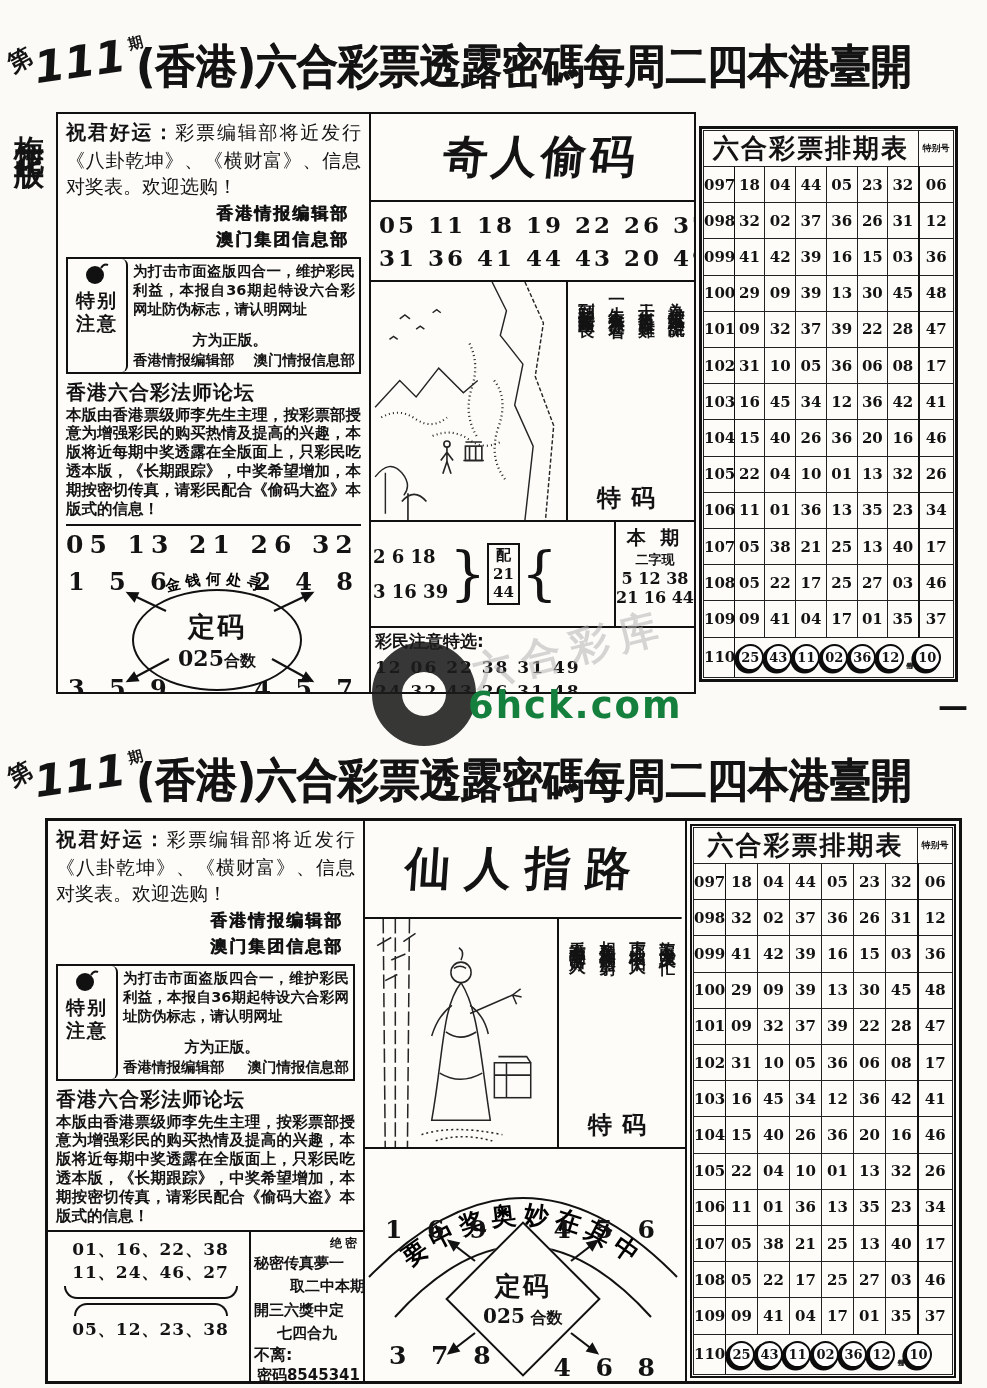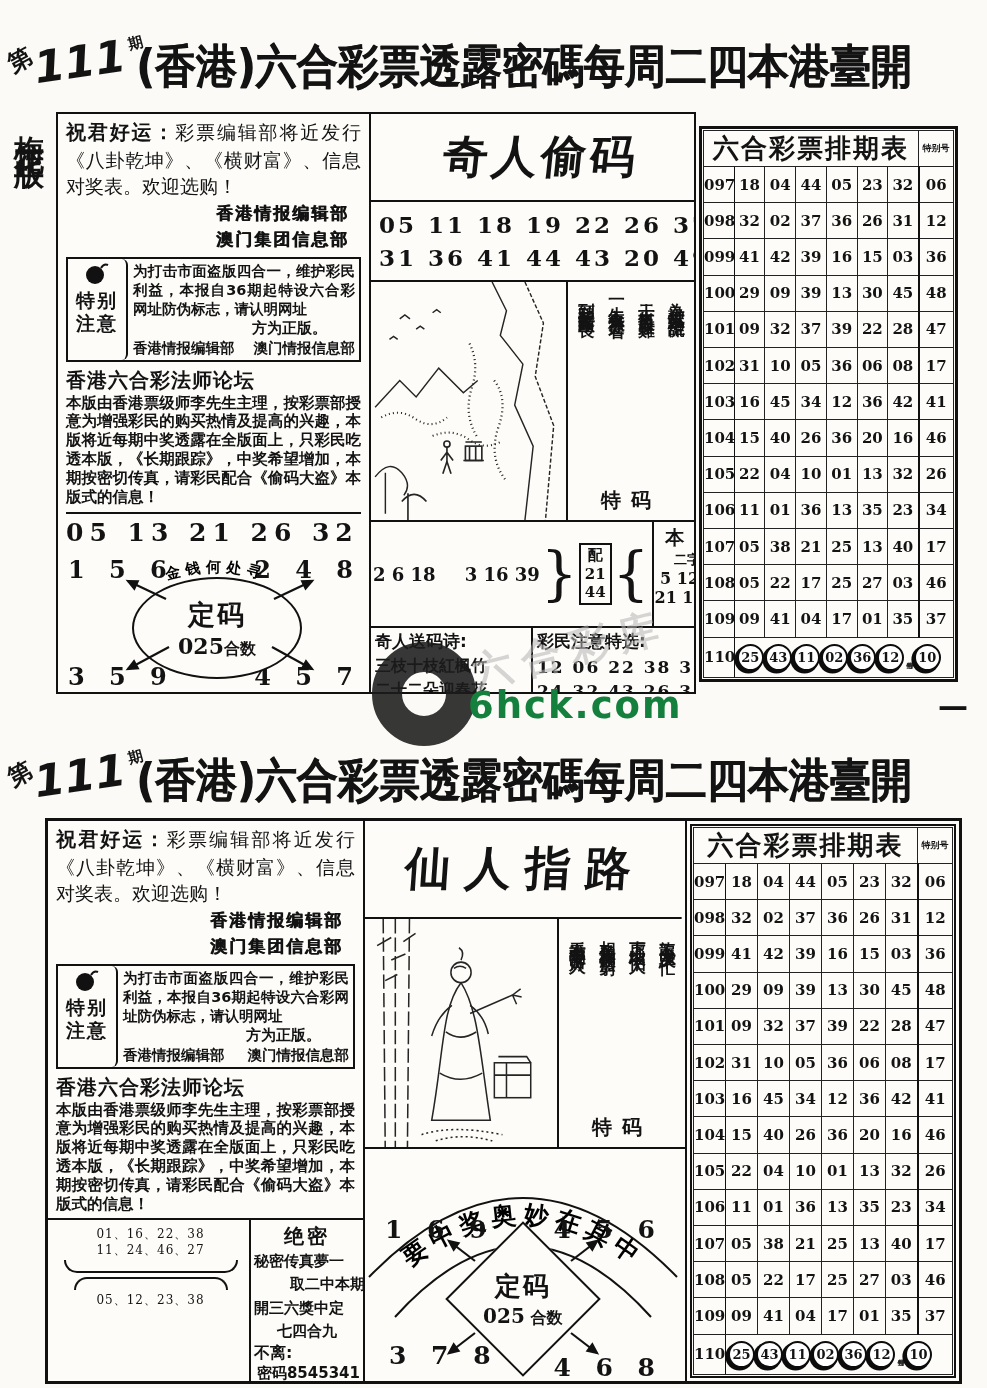--- a/index.html
+++ b/index.html
@@ -20,54 +20,54 @@
   .midcol{flex:1;display:flex;flex-direction:column;box-sizing:border-box;overflow:hidden;}
   
   .greet{font-size:19px;line-height:1.38;text-align:justify;}
   .greet b{font-size:20px;}
   .sig{ text-align:right;font-weight:bold;font-size:17px;letter-spacing:2px;text-shadow:0.7px 0 #111;margin:3px 12px 0 0;}
   .notice{border:2px solid #111;display:flex;margin-top:6px;}
   .notice-label{width:58px;flex:none;border-right:2px solid #111;text-align:center;padding-top:2px;border-radius:6px;}
   .notice-label .cn{font-family:"DejaVu Serif",serif;font-size:19px;font-weight:bold;letter-spacing:2px;line-height:1.2;}
   .notice-body{flex:1;padding:3px 4px 2px 5px;}
   .notice-text{font-size:14.5px;font-weight:bold;line-height:1.3;text-align:justify;}
-  .notice-line2{font-size:15px;font-weight:bold;text-align:right;padding-right:28px;}
+  .notice-line2{font-size:15px;font-weight:bold;text-align:center;padding-right:28px;margin-top:12px;}
   .notice-sigs{display:flex;justify-content:space-between;font-size:14.5px;font-weight:bold;margin-top:1px;}
   .forum-title{font-size:20px;font-weight:900;margin-top:5px;letter-spacing:1px;}
   .forum-text{font-size:15.5px;line-height:1.22;text-align:justify;font-weight:600;}
   .numrow{border-top:2px solid #111;margin-top:5px;padding-top:4px;font-family:"DejaVu Serif",serif;
           font-size:25px;font-weight:bold;letter-spacing:6px;text-align:center;white-space:nowrap;}
   .diagram{position:relative;height:146px;}
   .corner{position:absolute;font-family:"DejaVu Serif",serif;font-size:24px;font-weight:bold;letter-spacing:8px;white-space:nowrap;}
   .ellipse{position:absolute;left:66px;top:30px;width:166px;height:98px;border:2.2px solid #111;border-radius:50%;
            display:flex;flex-direction:column;align-items:center;justify-content:center;background:#fdfcf9;}
   .ellipse .main{font-size:27px;font-weight:900;letter-spacing:2px;}
   .ellipse .sub{font-size:16px;font-weight:bold;}
   .ellipse .sub .n{font-family:"DejaVu Serif",serif;font-size:22px;}
   
   .m-rowA{height:166px;flex:none;display:flex;border-bottom:2px solid #111;}
   .m-titlewrap{flex:1;display:flex;flex-direction:column;}
   .m-title{height:86px;display:flex;align-items:center;justify-content:center;
            font-family:"DejaVu Serif",serif;font-size:45px;font-weight:900;letter-spacing:4px;transform:skewX(-6deg);white-space:nowrap;}
   .m-nums{border-top:2px solid #111;flex:1;display:flex;flex-direction:column;justify-content:center;gap:6px;
           font-family:"DejaVu Serif",serif;font-size:23px;font-weight:bold;letter-spacing:3px;padding-left:8px;white-space:nowrap;}
-  .secret-t{text-align:center;font-size:20px;letter-spacing:3px;}
+  .secret-t{text-align:right;font-size:12px;letter-spacing:3px;}
   .secret-l{font-size:13.5px;line-height:1.45;white-space:nowrap;}
   .secret-bold{font-size:16px;}
   .secret-num{font-size:14.5px;text-align:right;}
   .m-rowB{height:238px;flex:none;display:flex;border-bottom:2px solid #111;}
   .imgbox{flex:1;border-right:2px solid #111;position:relative;overflow:hidden;}
   .poemside{width:126px;flex:none;display:flex;flex-direction:column;}
   .poemcol{flex:1;display:flex;flex-direction:row-reverse;justify-content:center;gap:8px;padding-top:8px;}
   .vline{writing-mode:vertical-rl;text-orientation:upright;font-family:"DejaVu Serif",serif;
          font-size:16.5px;letter-spacing:3px;font-weight:600;}
-  .teco{font-size:20px;font-weight:900;letter-spacing:10px;text-align:center;margin-bottom:6px;white-space:nowrap;}
+  .teco{font-size:24px;font-weight:900;letter-spacing:10px;text-align:center;margin-bottom:6px;white-space:nowrap;}
   .m-rowC{height:104px;flex:none;display:flex;border-bottom:2px solid #111;}
   .combo{flex:1;display:flex;align-items:center;padding:0 2px;}
-  .combo .pairnums{display:flex;flex-direction:row;gap:29px;font-family:"DejaVu Serif",serif;
+  .combo .pairnums{display:flex;flex-direction:column;gap:14px;font-family:"DejaVu Serif",serif;
                    font-size:18px;font-weight:bold;white-space:nowrap;}
   .brace-g{font-size:58px;font-weight:400;font-family:"DejaVu Serif",serif;line-height:0.9;margin:0 1px;}
   .pairbox{border:2px solid #111;padding:1px 4px;text-align:center;font-family:"DejaVu Serif",serif;
            font-size:15px;font-weight:bold;line-height:1.25;}
   .cellv{width:78px;flex:none;border-left:2px solid #111;text-align:center;padding-top:3px;}
   .cellv .t{font-size:19px;font-weight:900;letter-spacing:4px;white-space:nowrap;}
   .cellv .s{font-size:13px;font-weight:bold;}
   .cellv .r{font-family:"DejaVu Serif",serif;font-size:16px;font-weight:bold;white-space:nowrap;}
   .m-rowD{flex:1;display:flex;}
   .poem2{width:152px;flex:none;border-right:2px solid #111;padding:2px 4px;}
@@ -88,21 +88,21 @@
   .circles{display:flex;align-items:center;justify-content:flex-start;gap:1px;padding-left:2px;}
   .circle-num{display:inline-flex;width:23px;height:23px;border:2.4px solid #0c0c0c;border-radius:50%;
               align-items:center;justify-content:center;font-family:"DejaVu Serif",serif;font-size:13px;font-weight:bold;
               box-shadow:-2px 2px 0 0.6px #0c0c0c;background:#fff;flex:none;}
   .mini-mark{writing-mode:vertical-rl;font-size:6.5px;width:8px;line-height:1;color:#222;flex:none;}
   
   .outer2{position:absolute;border:3px solid #111;display:flex;box-sizing:border-box;background:#fdfcf9;}
   .leftcol2{width:317px;}
   .botsec{display:flex;border-top:2px solid #111;margin:4px -8px 0 -8px;height:198px;}
   .numsec{flex:1;padding:6px 6px 0 10px;display:flex;flex-direction:column;align-items:center;}
-  .numsec .l{font-family:"DejaVu Serif",serif;font-size:12px;font-weight:normal;letter-spacing:1px;white-space:nowrap;line-height:1.35;}
+  .numsec .l{font-family:"DejaVu Serif",serif;font-size:17px;font-weight:bold;letter-spacing:1px;white-space:nowrap;line-height:1.35;}
   .brace-down{height:11px;width:170px;border:2.4px solid #111;border-top:none;border-radius:0 0 16px 16px;margin:2px 0;}
   .brace-up{height:11px;width:150px;border:2.4px solid #111;border-bottom:none;border-radius:16px 16px 0 0;margin:2px 0;}
   .pairbox2{border:2.2px solid #111;width:146px;text-align:center;font-size:22px;font-weight:900;
             font-family:"DejaVu Serif",serif;padding:2px 0;margin:1px 0;}
   .secretbox2{width:106px;flex:none;border-left:2px solid #111;padding:3px 3px;font-weight:bold;}
   .mid2-title{height:96px;flex:none;display:flex;align-items:center;justify-content:center;border-bottom:2px solid #111;
               font-family:"DejaVu Serif",serif;font-size:46px;font-weight:900;letter-spacing:14px;transform:skewX(-4deg);white-space:nowrap;}
   .m2-rowB{height:228px;flex:none;display:flex;border-bottom:2px solid #111;}
   .m2-rowC{flex:1;position:relative;}
   .arcnum{position:absolute;font-family:"DejaVu Serif",serif;font-size:25px;font-weight:bold;letter-spacing:8px;white-space:nowrap;}
@@ -251,25 +251,20 @@
       </div>
       <div class="cellv">
         <div class="t">本 期</div>
         <div class="s">二字现</div>
         <div class="r">5 12 38</div>
         <div class="r">21 16 44</div>
       </div>
 
     </div>
     <div class="m-rowD">
-      <div class="poem2">
-        <div class="t">奇人送码诗:</div>
-        <div class="l">三枝十枝紅楓竹</div>
-        <div class="l">二十二朵迎春花</div>
-      </div>
       <div class="specialsel">
         <div class="t">彩民注意特选:</div>
         <div class="r">12 06 22 38 31 49</div>
         <div class="r">24 32 43 26 31 48</div>
       </div>
     </div>
   </div>
 </div>
 
 <div class="tablebox" style="left:699px;top:126px;width:259px;height:556px;">

